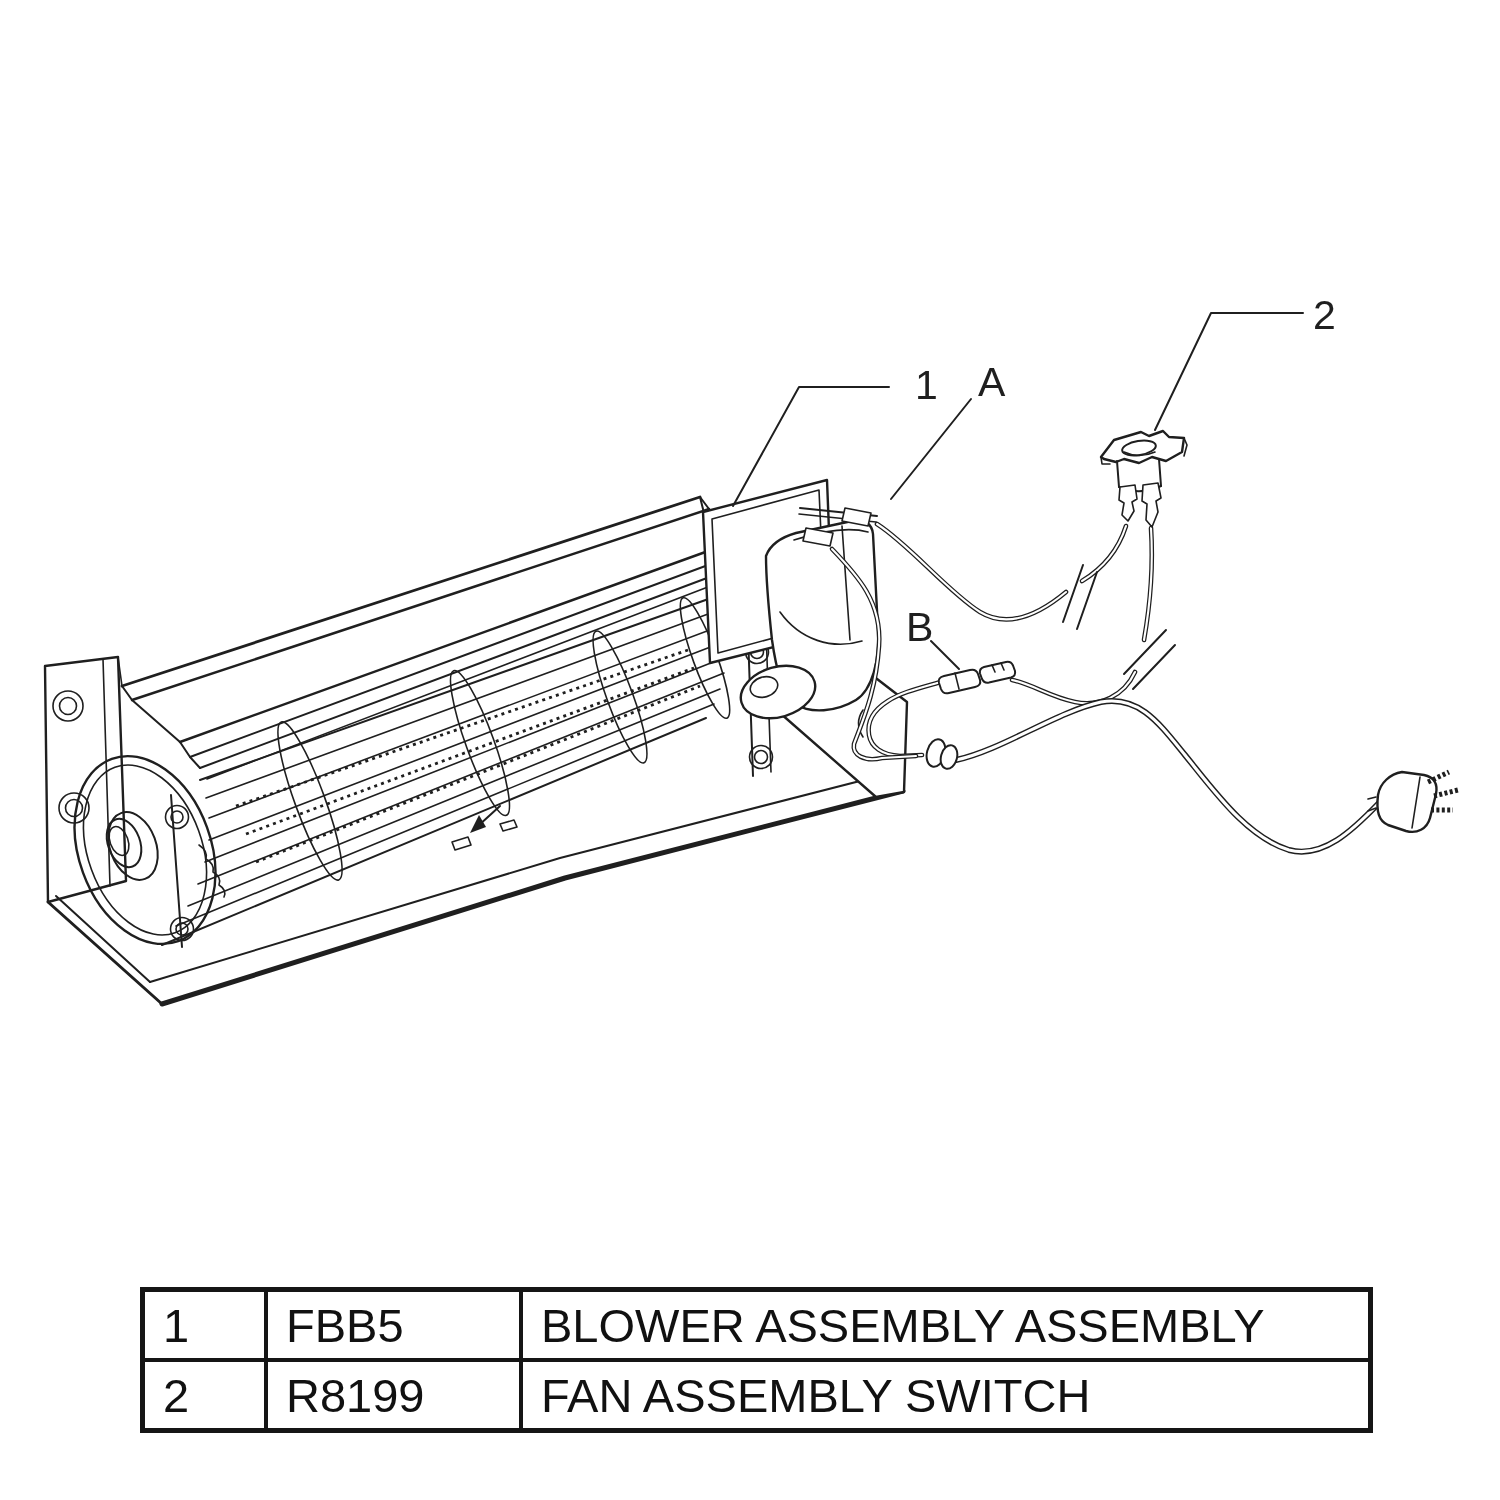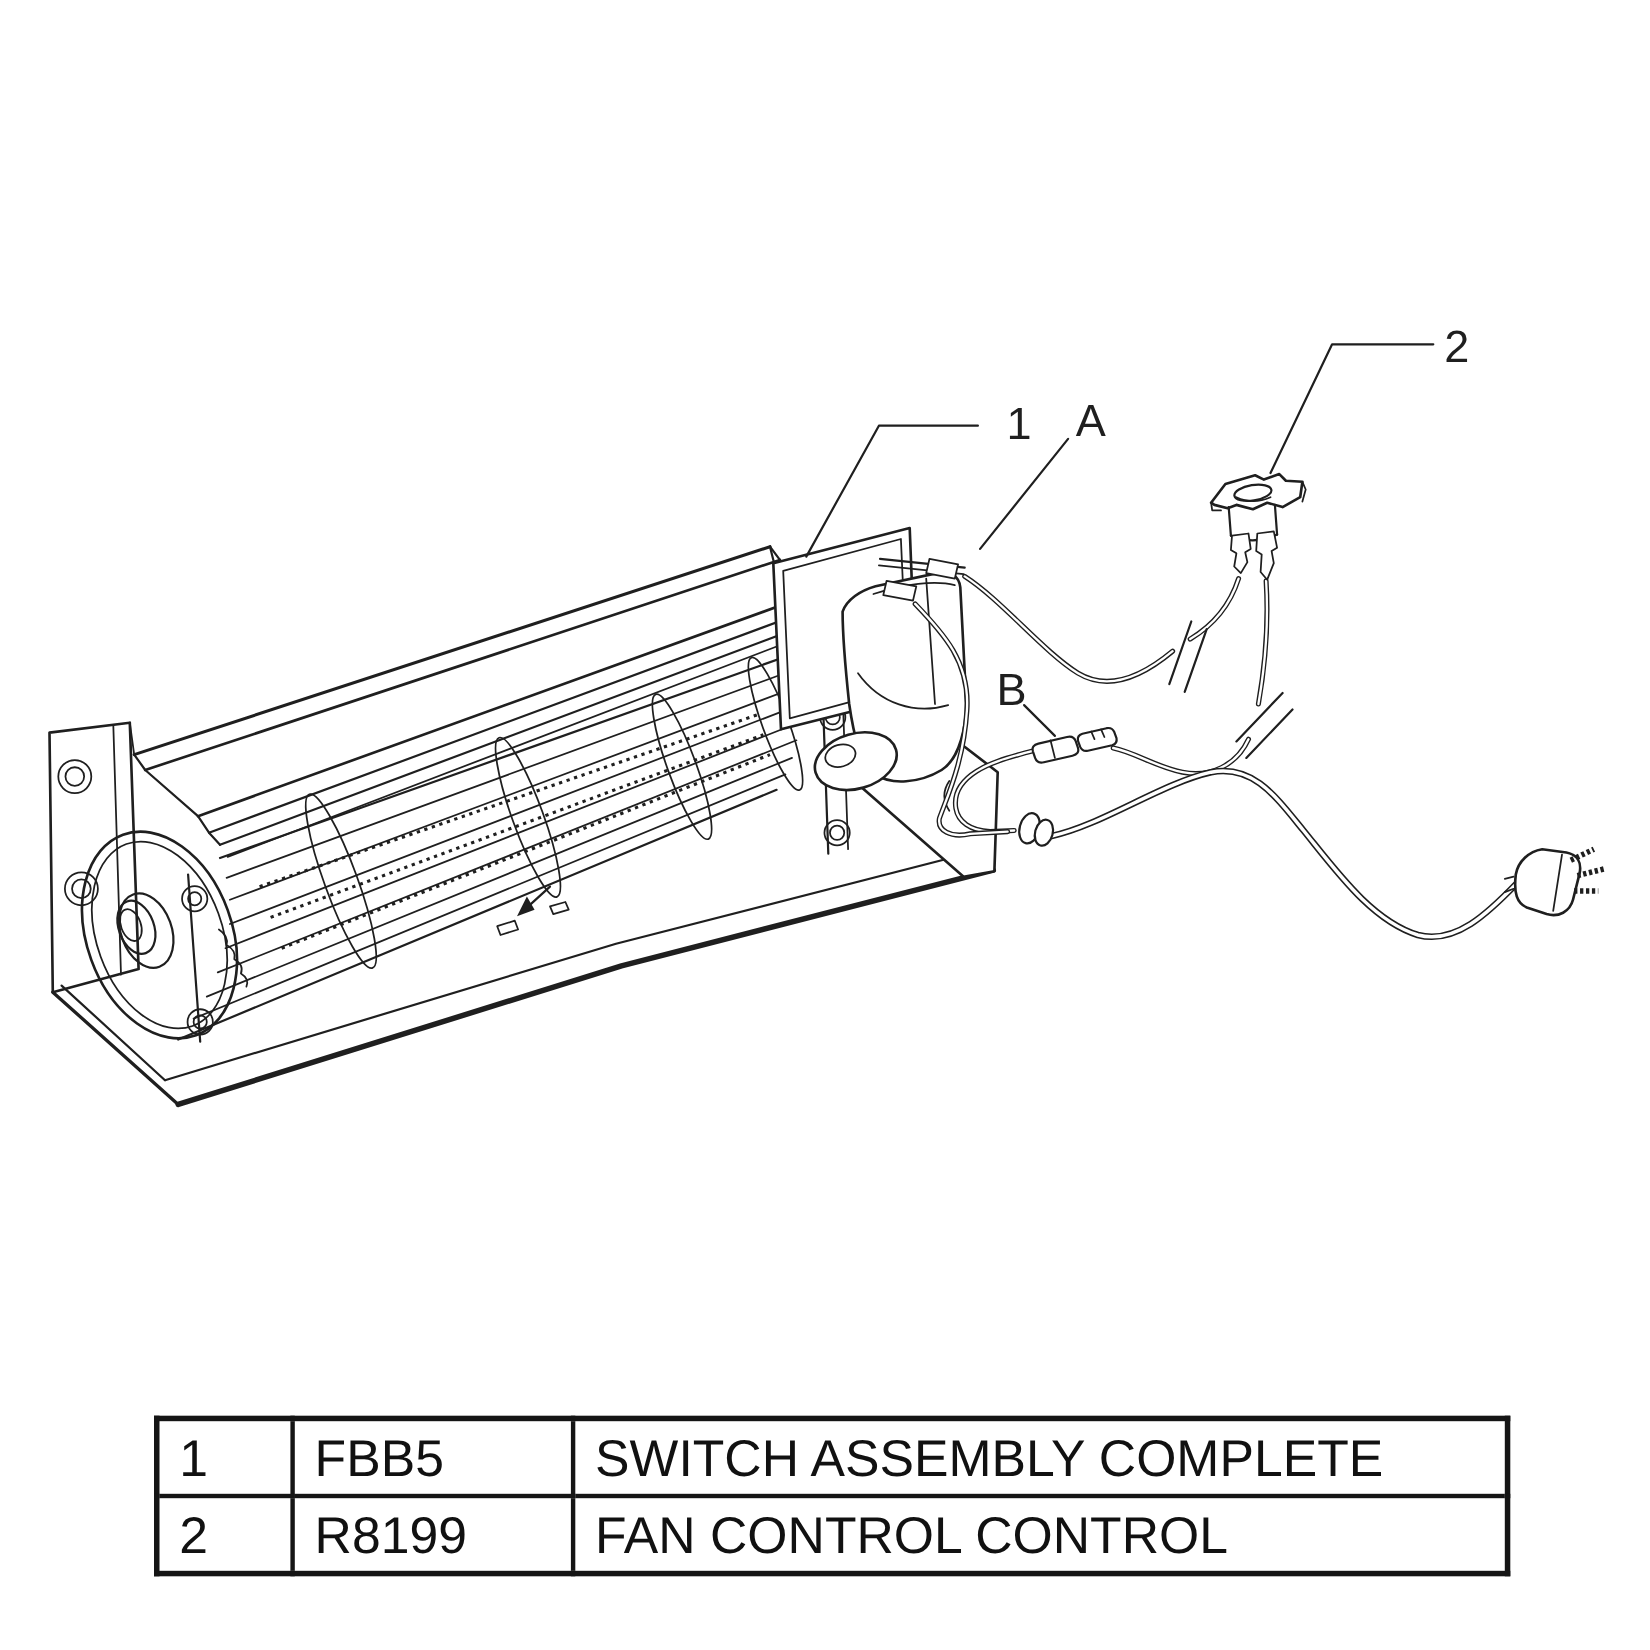--- a/index.html
+++ b/index.html
@@ -222,23 +222,23 @@
     <text class="callout-text" x="1313" y="329">2</text>
     <text class="callout-text" x="906" y="641">B</text>
   </g>
 </svg>
 
 <table class="parts-table">
   <tbody>
     <tr>
       <td class="col-item">1</td>
       <td class="col-part">FBB5</td>
-      <td>SWITCH ASSEMBLY COMPLETE</td>
+      <td>BLOWER ASSEMBLY ASSEMBLY</td>
     </tr>
     <tr>
       <td class="col-item">2</td>
       <td class="col-part">R8199</td>
-      <td>FAN CONTROL CONTROL</td>
+      <td>FAN ASSEMBLY SWITCH</td>
     </tr>
   </tbody>
 </table>
 
 </div>
 
 </body></html>

